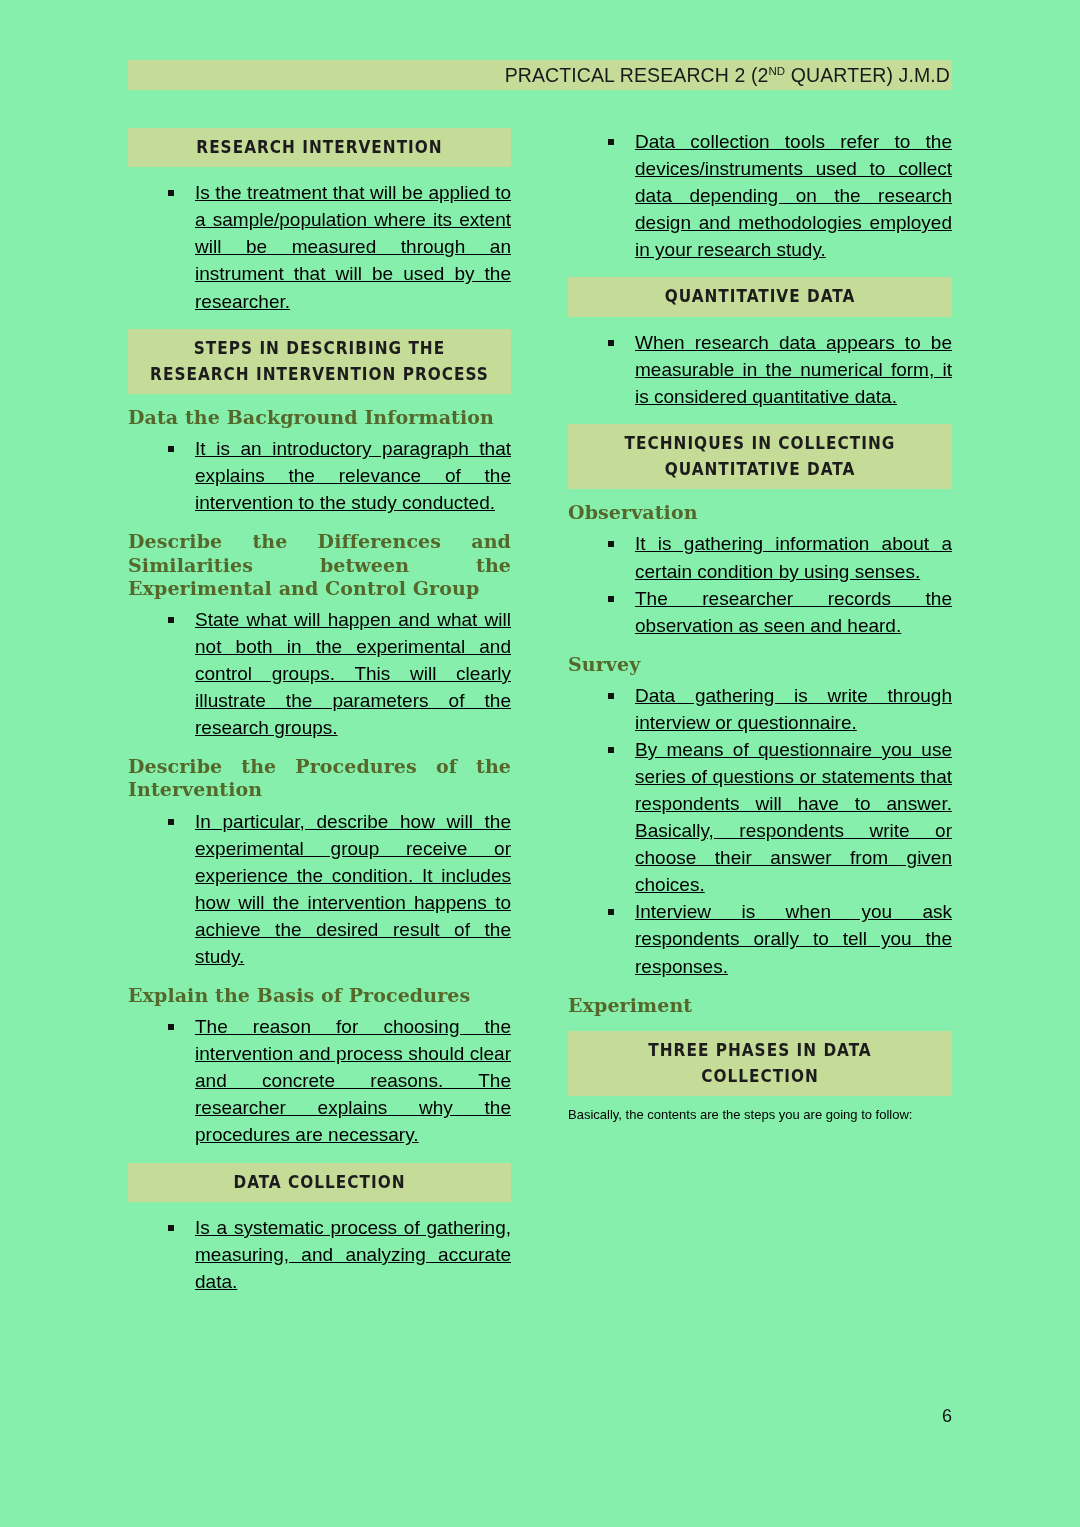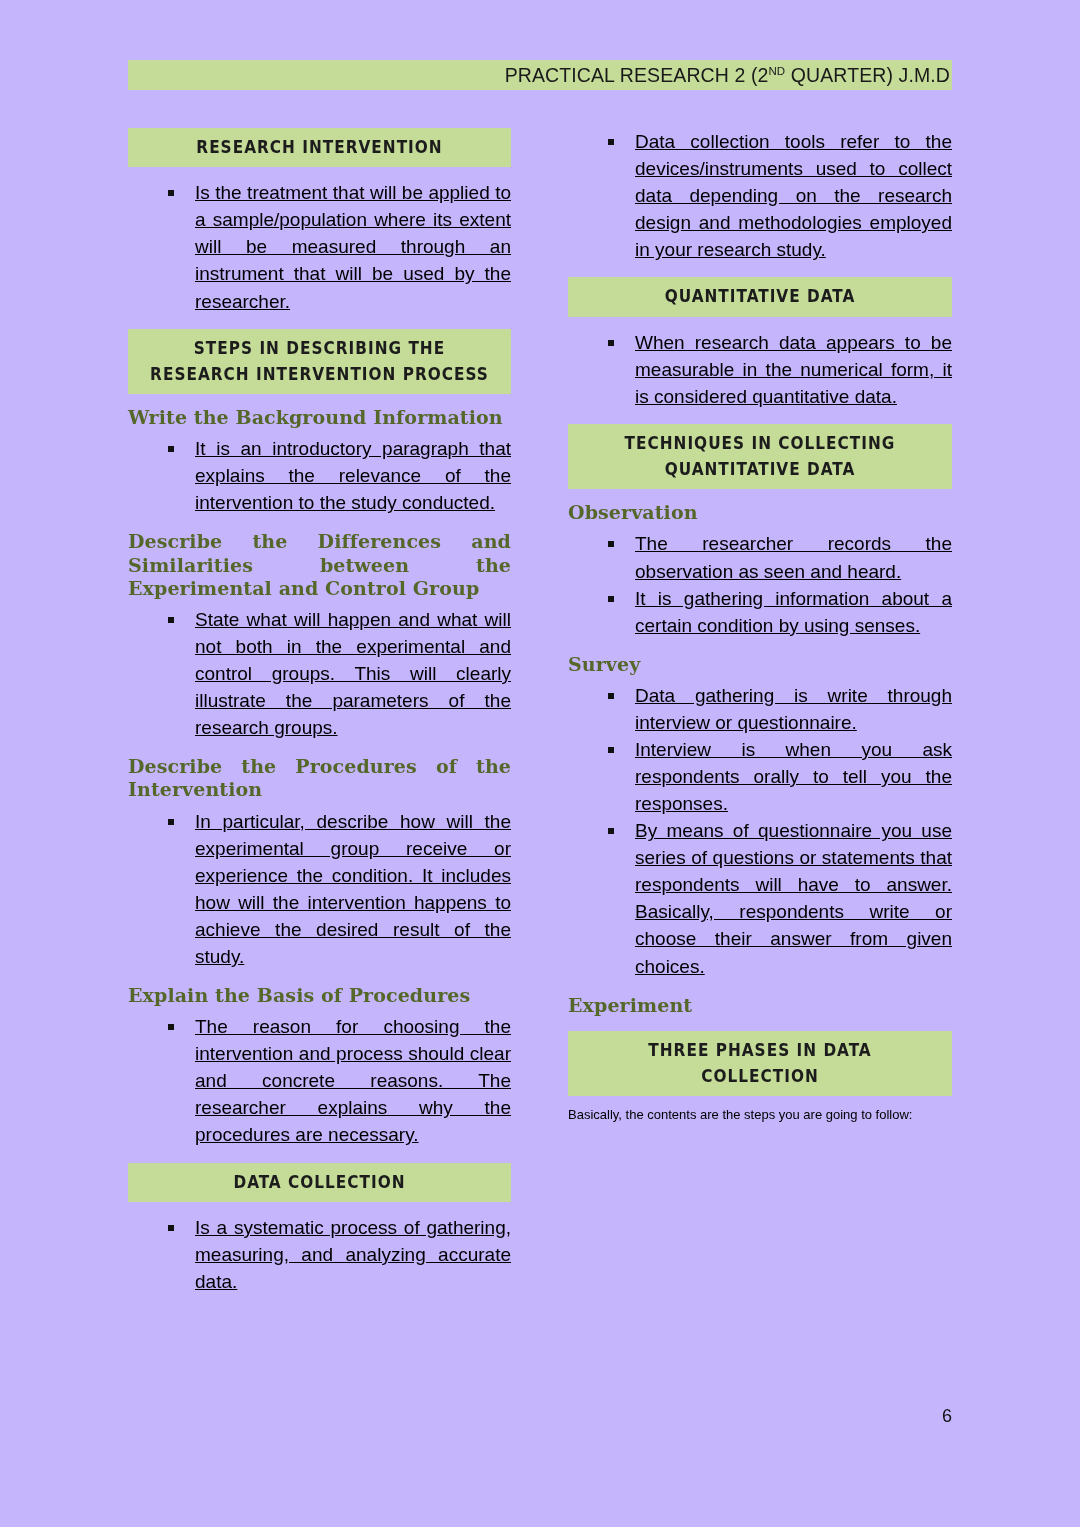--- a/index.html
+++ b/index.html
@@ -14,21 +14,21 @@
     font-family: "Liberation Sans", sans-serif;
     color: #000000;
     overflow: hidden;
   }
 
   .page {
     position: absolute;
     left: 0; top: 0;
     width: 1080px;
     height: 1527px;
-    background: #c4b5fd;
+    background: #86efac;
   }
 
   
   .header-band {
     position: absolute;
     left: 128px;
     top: 60px;
     width: 824px;
     height: 30px;
     background: #c5dc99;
@@ -155,21 +155,21 @@
     </div>
 
     <ul class="bullets">
       <li><span class="sq"></span><span>Is the treatment that will be applied to a sample/population where its extent will be measured through an instrument that will be used by the researcher.</span></li>
     </ul>
 
     <div class="banner-wrap">
       <div class="banner">STEPS IN DESCRIBING THE RESEARCH INTERVENTION PROCESS</div>
     </div>
 
-    <div class="subhead">Write the Background Information</div>
+    <div class="subhead">Data the Background Information</div>
 
     <ul class="bullets">
       <li><span class="sq"></span><span>It is an introductory paragraph that explains the relevance of the intervention to the study conducted.</span></li>
     </ul>
 
     <div class="subhead justify-all">Describe the Differences and Similarities between the Experimental and Control Group</div>
 
     <ul class="bullets">
       <li><span class="sq"></span><span>State what will happen and what will not both in the experimental and control groups. This will clearly illustrate the parameters of the research groups.</span></li>
     </ul>
@@ -210,30 +210,30 @@
       <li><span class="sq"></span><span>When research data appears to be measurable in the numerical form, it is considered quantitative data.</span></li>
     </ul>
 
     <div class="banner-wrap">
       <div class="banner">TECHNIQUES IN COLLECTING QUANTITATIVE DATA</div>
     </div>
 
     <div class="subhead">Observation</div>
 
     <ul class="bullets">
+      <li><span class="sq"></span><span>It is gathering information about a certain condition by using senses.</span></li>
       <li><span class="sq"></span><span>The researcher records the observation as seen and heard.</span></li>
-      <li><span class="sq"></span><span>It is gathering information about a certain condition by using senses.</span></li>
     </ul>
 
     <div class="subhead">Survey</div>
 
     <ul class="bullets">
       <li><span class="sq"></span><span>Data gathering is write through interview or questionnaire.</span></li>
+      <li><span class="sq"></span><span>By means of questionnaire you use series of questions or statements that respondents will have to answer. Basically, respondents write or choose their answer from given choices.</span></li>
       <li><span class="sq"></span><span>Interview is when you ask respondents orally to tell you the responses.</span></li>
-      <li><span class="sq"></span><span>By means of questionnaire you use series of questions or statements that respondents will have to answer. Basically, respondents write or choose their answer from given choices.</span></li>
     </ul>
 
     <div class="subhead">Experiment</div>
 
     <ul class="bullets">
       <li><span class="sq"></span></li>
     </ul>
 
     <div class="banner-wrap tight">
       <div class="banner">THREE PHASES IN DATA COLLECTION</div>

